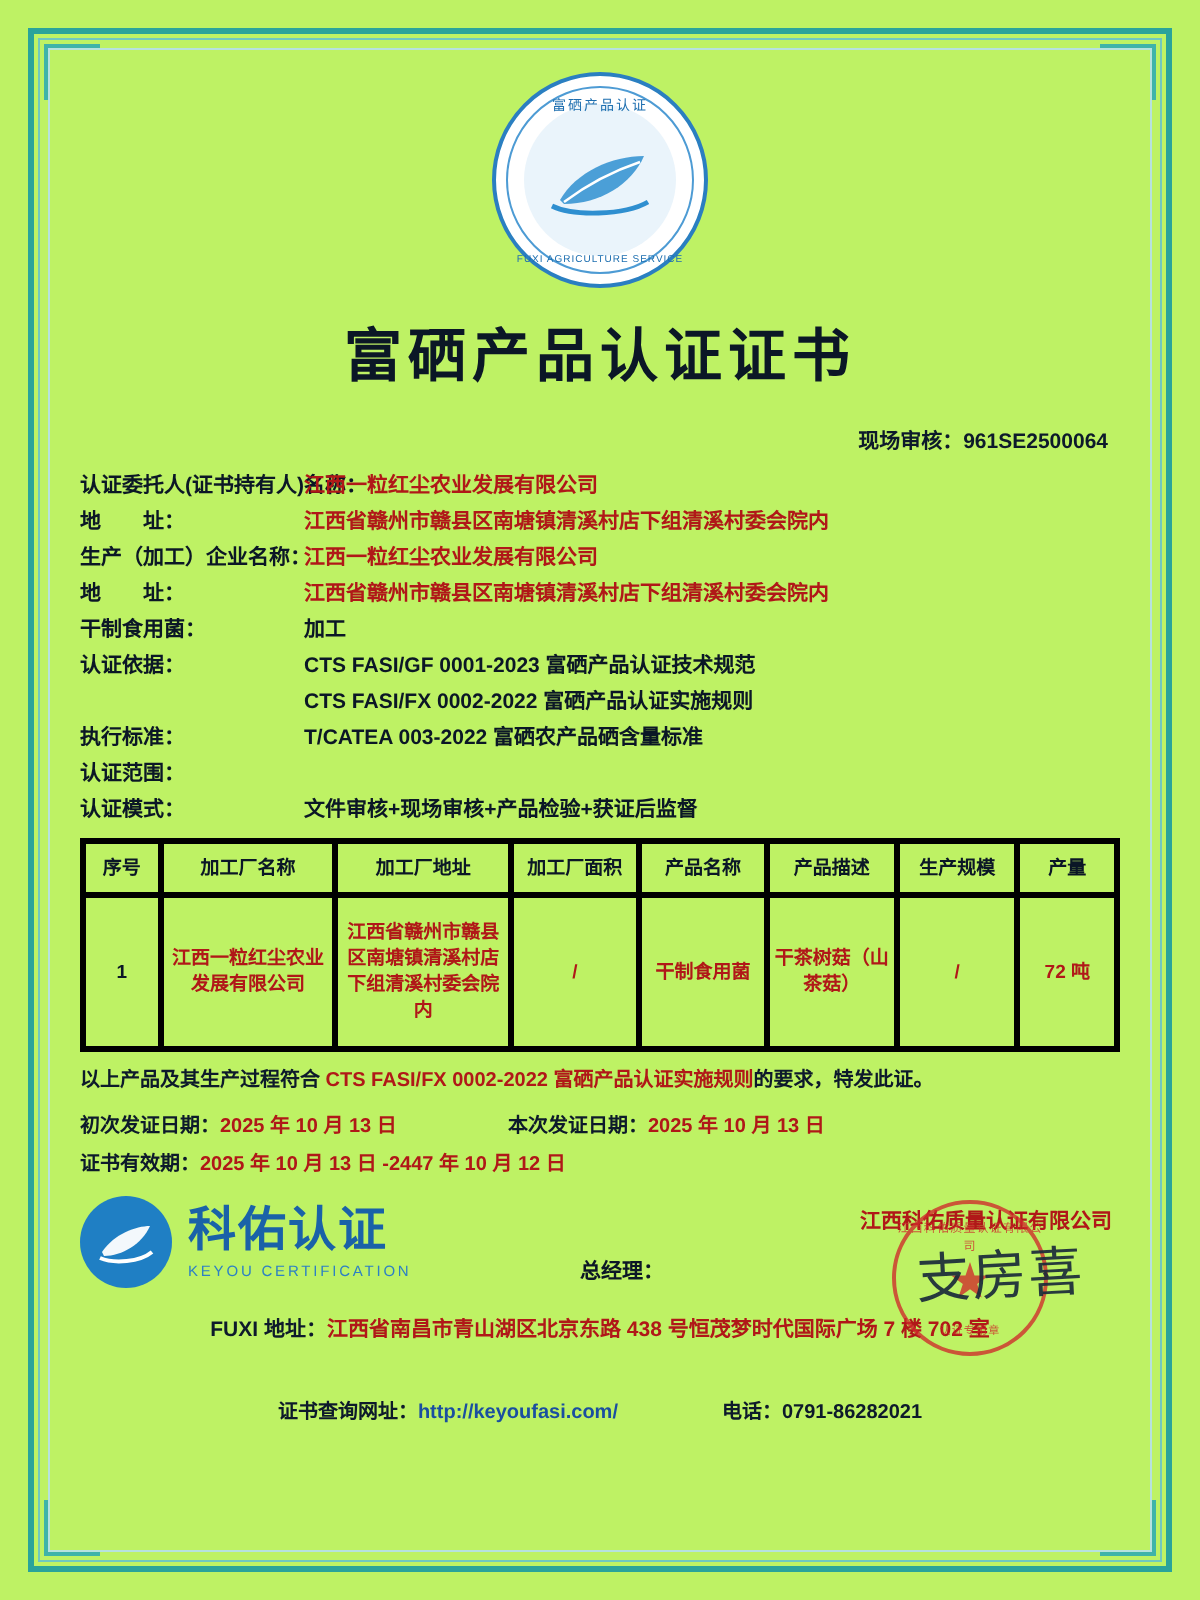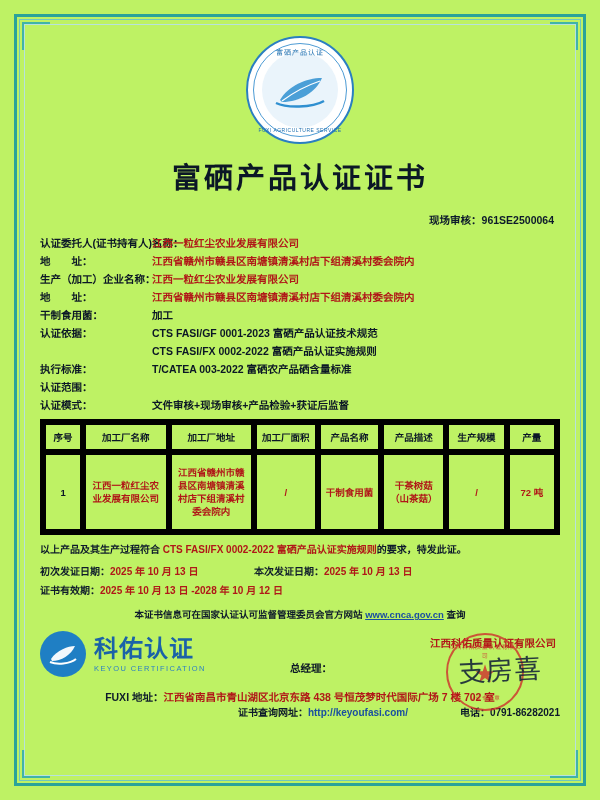--- a/index.html
+++ b/index.html
@@ -138,21 +138,21 @@
   .row.sub .lbl { visibility: hidden; }
 
   
   .tbl-wrap { margin-top: 6px; }
   table.scope {
     width: 100%;
     border-collapse: collapse;
     font-size: 9.5px;
   }
   table.scope th, table.scope td {
-    border: 6px solid #000000;
+    border: 3px solid #000000;
     text-align: center;
     vertical-align: middle;
     padding: 3px 2px;
     line-height: 13px;
   }
   table.scope th {
     font-weight: bold;
     color: #0b1726;
     height: 18px;
   }
@@ -284,25 +284,25 @@
   .footer {
     margin-top: 12px;
     text-align: center;
   }
   .footer .addr {
     font-size: 10.5px;
     font-weight: bold;
   }
   .footer .addr .red { color: #b01818; }
   .footer .contact {
-    margin-top: 0;
+    margin-top: 26px;
     font-size: 10px;
     font-weight: bold;
     display: flex;
-    justify-content: flex-end;
+    justify-content: center;
     gap: 52px;
   }
   .footer .contact .link { color: #1a4fa0; }
 </style>
 </head>
 <body>
 
 <div class="cert">
 
   <div class="border-outer"></div>
@@ -424,26 +424,23 @@
     <div class="dates">
       <div class="d1">
         <span>初次发证日期：</span><span class="red">2025 年 10 月 13 日</span>
       </div>
       <div class="d2">
         <span>本次发证日期：</span><span class="red">2025 年 10 月 13 日</span>
       </div>
     </div>
 
     <div class="valid">
-      <span>证书有效期：</span><span class="red">2025 年 10 月 13 日 -2028 年 10 月 12 日</span>
-    </div>
-
-    <div class="query-line">
-      <span>本证书信息可在国家认证认可监督管理委员会官方网站 </span><span class="link">www.cnca.gov.cn</span><span> 查询</span>
-    </div>
+      <span>证书有效期：</span><span class="red">2025 年 10 月 13 日 -2447 年 10 月 12 日</span>
+    </div>
+
 
     <div class="bottom">
       <div class="logo-block">
         <div class="logo-mark">
           <svg width="30" height="24" viewBox="0 0 30 24">
             <path d="M3 17 C9 8, 20 4, 27 4 C23 13, 13 19, 4 19 Z" fill="#ffffff" opacity="0.95"></path>
             <path d="M2 20 C9 23, 22 22, 28 17" stroke="#ffffff" stroke-width="2" fill="none"></path>
           </svg>
         </div>
         <div class="logo-text">

